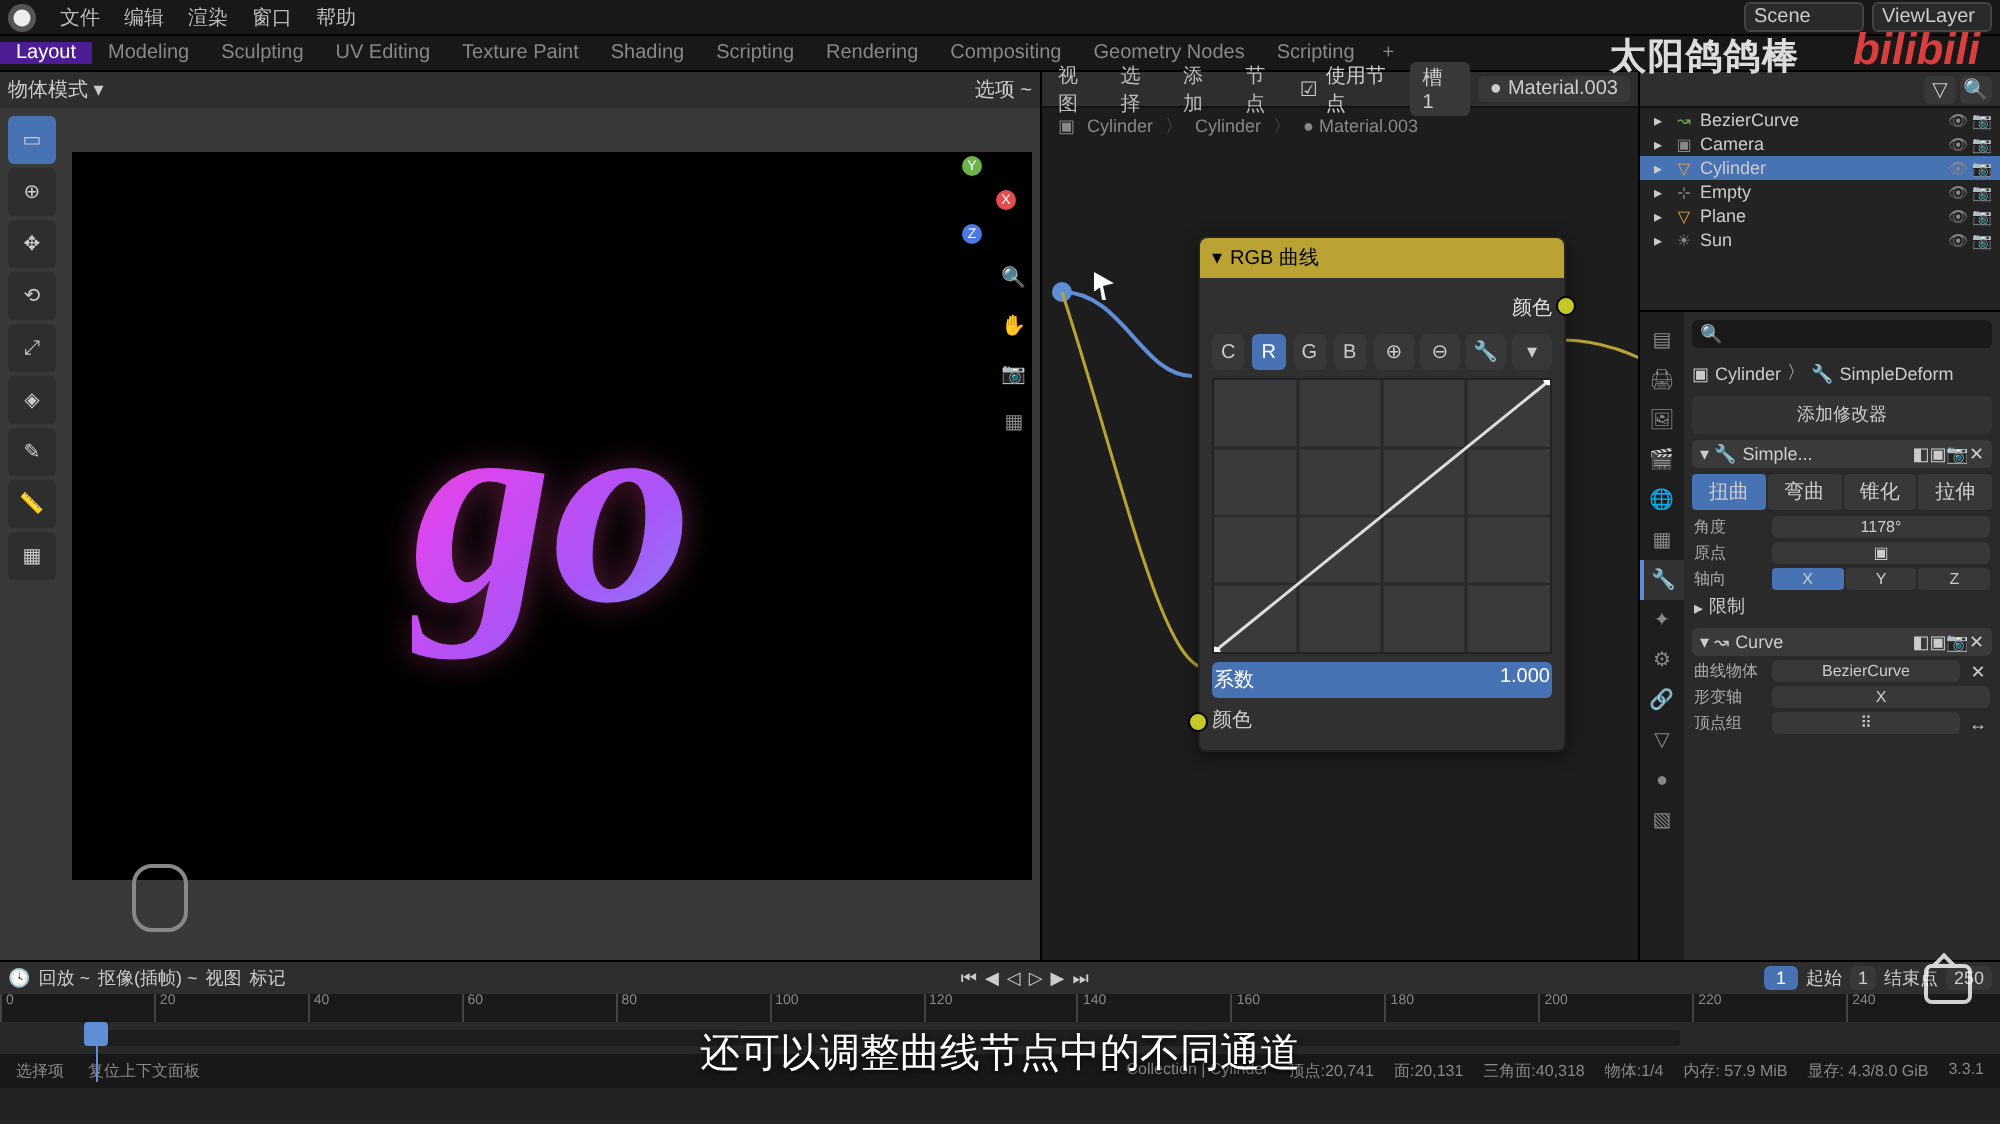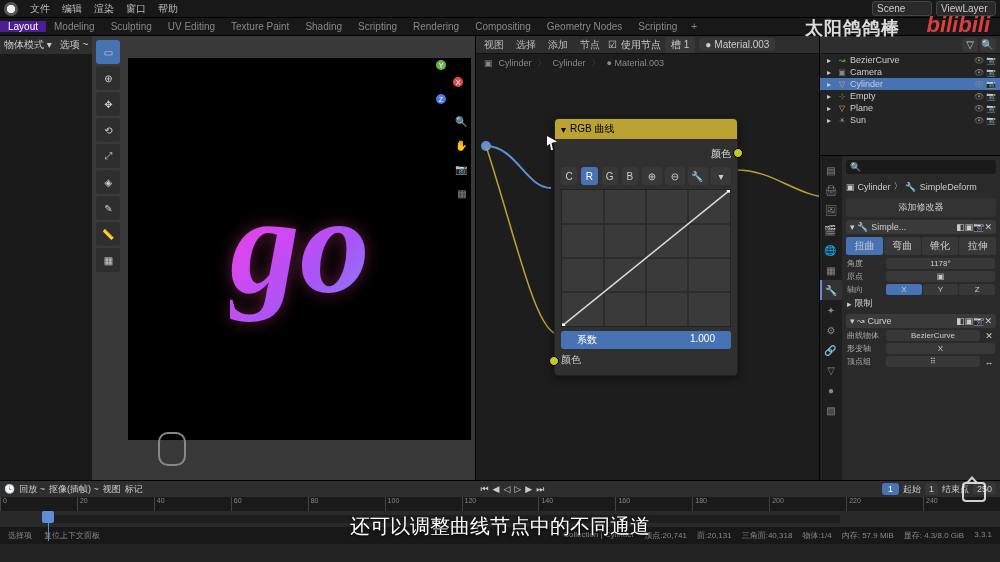--- a/index.html
+++ b/index.html
@@ -20,21 +20,21 @@
 
 
 .header-strip { height: 18px; background: #2e2e2e; display: flex; align-items: center; padding: 0 4px; gap: 4px; border-bottom: 1px solid #111; }
 .header-strip .dropdown { background: #383838; padding: 1px 6px; border-radius: 3px; display: flex; align-items: center; gap: 3px; }
 .header-strip .icon-btn { width: 16px; height: 14px; background: #383838; border-radius: 3px; display: flex; align-items: center; justify-content: center; }
 .header-strip .text-item { padding: 0 4px; color: #bbb; }
 
 .main-row { display: flex; height: 444px; }
 
 
-.viewport { width: 475px; background: #1a1a1a; position: relative; display: flex; flex-direction: row; }
+.viewport { width: 520px; background: #1a1a1a; position: relative; display: flex; flex-direction: column; }
 .viewport-header { height: 18px; background: #2e2e2e; display: flex; align-items: center; padding: 0 4px; gap: 4px; }
 .viewport-body { flex: 1; background: #393939; position: relative; overflow: hidden; }
 .toolbar-left { position: absolute; left: 4px; top: 4px; width: 24px; display: flex; flex-direction: column; gap: 2px; }
 .tool-btn { width: 24px; height: 24px; background: #2e2e2e; border-radius: 3px; display: flex; align-items: center; justify-content: center; color: #ccc; }
 .tool-btn.active { background: #4772b3; }
 .render-area { position: absolute; left: 36px; top: 22px; right: 4px; bottom: 40px; background: #000; display: flex; align-items: center; justify-content: center; }
 .go-text { font-size: 140px; font-family: cursive; font-weight: bold; font-style: italic; background: linear-gradient(135deg, #ff3db5, #d946ef, #a855f7, #818cf8); -webkit-background-clip: text; background-clip: text; color: transparent; filter: drop-shadow(0 0 8px rgba(236,72,153,0.4)); transform: translateY(-5px); }
 .nav-gizmo { position: absolute; right: 12px; top: 24px; width: 44px; height: 44px; }
 .nav-gizmo .axis { position: absolute; width: 10px; height: 10px; border-radius: 50%; font-size: 7px; display: flex; align-items: center; justify-content: center; color: #fff; }
 .nav-gizmo .x { background: #e24c4c; right: 0; top: 17px; }
@@ -56,21 +56,21 @@
 .rgb-node-header { background: #baa333; color: #000; padding: 3px 6px; border-radius: 4px 4px 0 0; font-size: 10px; display: flex; align-items: center; gap: 4px; }
 .rgb-node-body { padding: 6px; }
 .node-socket-row { display: flex; justify-content: flex-end; padding: 2px 0; font-size: 10px; color: #ddd; }
 .node-socket-out { position: relative; }
 .node-socket-out::after { content: ''; position: absolute; right: -12px; top: 3px; width: 8px; height: 8px; background: #c7c729; border-radius: 50%; border: 1px solid #000; }
 .channel-row { display: flex; gap: 4px; margin: 4px 0; align-items: center; }
 .channel-btn { width: 20px; height: 18px; background: #383838; border-radius: 3px; display: flex; align-items: center; justify-content: center; font-size: 10px; cursor: pointer; }
 .channel-btn.active { background: #4772b3; color: #fff; }
 .channel-icons { margin-left: auto; display: flex; gap: 3px; }
 .curve-area { height: 138px; background: #3a3a3a; border: 1px solid #222; margin: 4px 0; position: relative; }
-.factor-row { background: #4772b3; color: #fff; display: flex; justify-content: space-between; padding: 2px 16px; border-radius: 3px; margin: 2px 0; font-size: 10px; }
+.factor-row { background: #4772b3; color: #fff; display: flex; justify-content: space-between; padding: 2px 1px; border-radius: 3px; margin: 2px 0; font-size: 10px; }
 .node-socket-in { position: relative; padding: 2px 0; font-size: 10px; }
 .node-socket-in::before { content: ''; position: absolute; left: -12px; top: 5px; width: 8px; height: 8px; background: #c7c729; border-radius: 50%; border: 1px solid #000; }
 
 
 .right-col { width: 180px; display: flex; flex-direction: column; background: #232323; }
 .outliner { height: 120px; background: #232323; border-bottom: 1px solid #000; overflow: hidden; }
 .outliner-row { display: flex; align-items: center; padding: 1px 4px; gap: 3px; font-size: 9px; }
 .outliner-row.active { background: #4772b3; }
 .outliner-row .icon { width: 10px; height: 10px; display: inline-flex; align-items: center; justify-content: center; font-size: 8px; }
 .outliner-row .name { flex: 1; }

